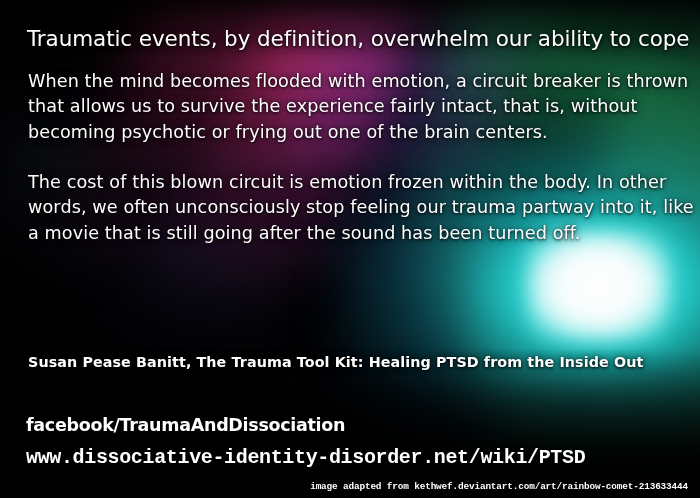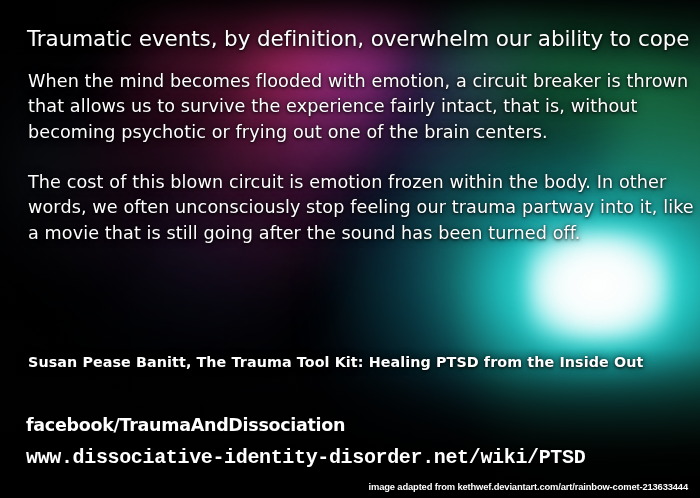--- a/index.html
+++ b/index.html
@@ -252,21 +252,21 @@
     font-size: 20px;
     letter-spacing: -0.35px;
     font-family: Liberation Mono, monospace;
   }
 
   #image-credit {
     position: absolute;
     right: 12px;
     bottom: 6px;
     color: #ffffff;
-    font-family: Liberation Sans, sans-serif;
+    font-family: Liberation Mono, monospace;
     font-size: 9.4px;
     font-weight: bold;
     letter-spacing: -0.15px;
     text-shadow: 0 1px 2px rgba(0,0,0,0.9);
   }
 </style>
 </head>
 <body>
 
 <div id="poster">

